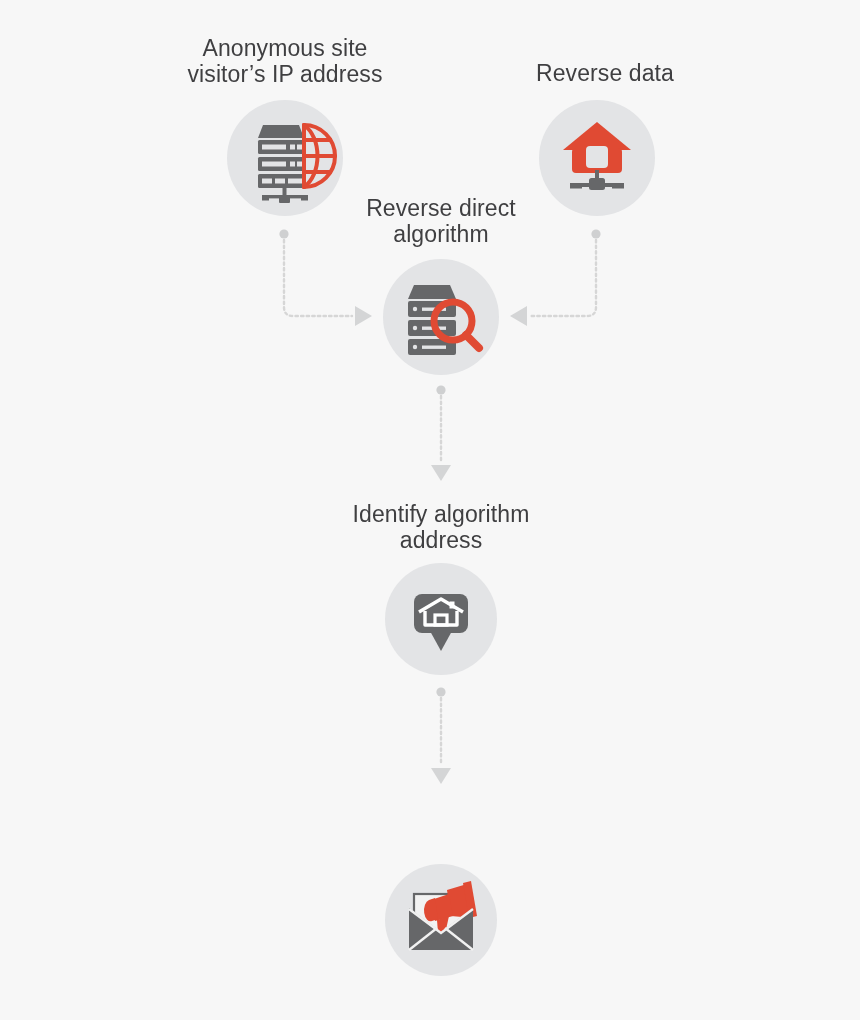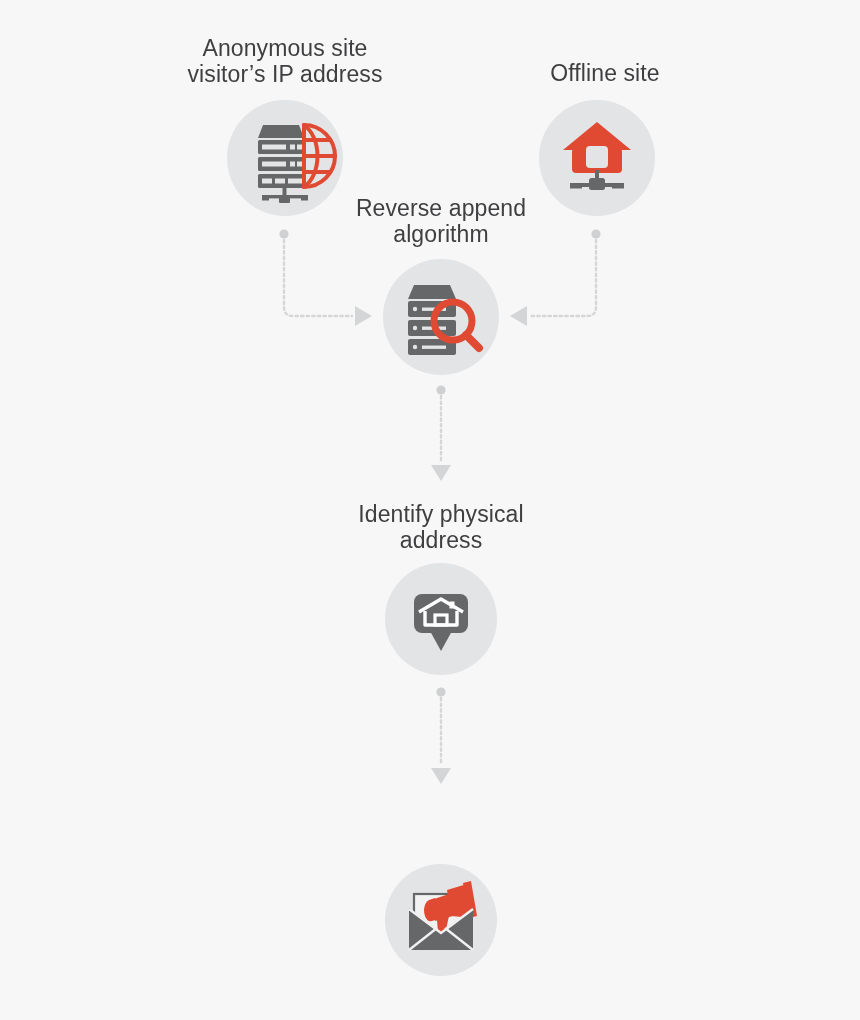--- a/index.html
+++ b/index.html
@@ -138,21 +138,21 @@
         <path d="M77,25 A31,31 0 0 1 77,87"></path>
         <line x1="77" y1="25" x2="77" y2="87"></line>
         <line x1="77" y1="40" x2="103" y2="40"></line>
         <line x1="77" y1="56" x2="108" y2="56"></line>
         <line x1="77" y1="72" x2="103" y2="72"></line>
         <path d="M77,25 C95,38 95,74 77,87"></path>
       </g>
     </svg>
   </div>
 
-  <div class="node-label" id="label-offline">Offline site</div>
+  <div class="node-label" id="label-offline">Reverse data</div>
 
   <div class="icon-node" style="left:539px; top:100px; width:116px; height:116px;">
     <div class="icon-circle-bg" style="left:0; top:0; width:116px; height:116px;"></div>
     <svg viewBox="0 0 116 116" width="116" height="116" style="position:absolute; left:0; top:0;" xmlns="http://www.w3.org/2000/svg">
 
       <g fill="#e04a33">
 
         <polygon points="58,22 92,50 24,50"></polygon>
 
         <rect x="33" y="48" width="50" height="25" rx="4"></rect>
@@ -163,21 +163,21 @@
       <g fill="#666769">
         <rect x="56" y="70" width="4" height="13"></rect>
         <rect x="31" y="83" width="54" height="4"></rect>
         <rect x="50" y="78" width="16" height="12" rx="2.5"></rect>
         <rect x="31" y="83.5" width="12" height="5"></rect>
         <rect x="73" y="83.5" width="12" height="5"></rect>
       </g>
     </svg>
   </div>
 
-  <div class="node-label" id="label-algorithm">Reverse append
+  <div class="node-label" id="label-algorithm">Reverse direct
 algorithm</div>
 
   <div class="icon-node" style="left:383px; top:259px; width:116px; height:116px;">
     <div class="icon-circle-bg" style="left:0; top:0; width:116px; height:116px;"></div>
     <svg viewBox="0 0 116 116" width="116" height="116" style="position:absolute; left:0; top:0;" xmlns="http://www.w3.org/2000/svg">
 
       <g fill="#666769">
         <polygon points="31,26 67,26 73,40 25,40"></polygon>
         <rect x="25" y="42" width="48" height="16" rx="2"></rect>
         <rect x="25" y="61" width="48" height="16" rx="2"></rect>
@@ -192,21 +192,21 @@
         <rect x="39" y="86.5" width="24" height="3.4"></rect>
       </g>
 
       <g stroke="#e04a33" fill="none" stroke-linecap="round">
         <circle cx="70" cy="62" r="19" stroke-width="7"></circle>
         <line x1="83" y1="76" x2="96" y2="89" stroke-width="8"></line>
       </g>
     </svg>
   </div>
 
-  <div class="node-label" id="label-identify">Identify physical
+  <div class="node-label" id="label-identify">Identify algorithm
 address</div>
 
   <div class="icon-node" style="left:385px; top:563px; width:112px; height:112px;">
     <div class="icon-circle-bg" style="left:0; top:0; width:112px; height:112px;"></div>
     <svg viewBox="0 0 112 112" width="112" height="112" style="position:absolute; left:0; top:0;" xmlns="http://www.w3.org/2000/svg">
 
       <g fill="#666769">
         <rect x="29" y="31" width="54" height="39" rx="8"></rect>
         <polygon points="45,68 67,68 56,88"></polygon>
       </g>

